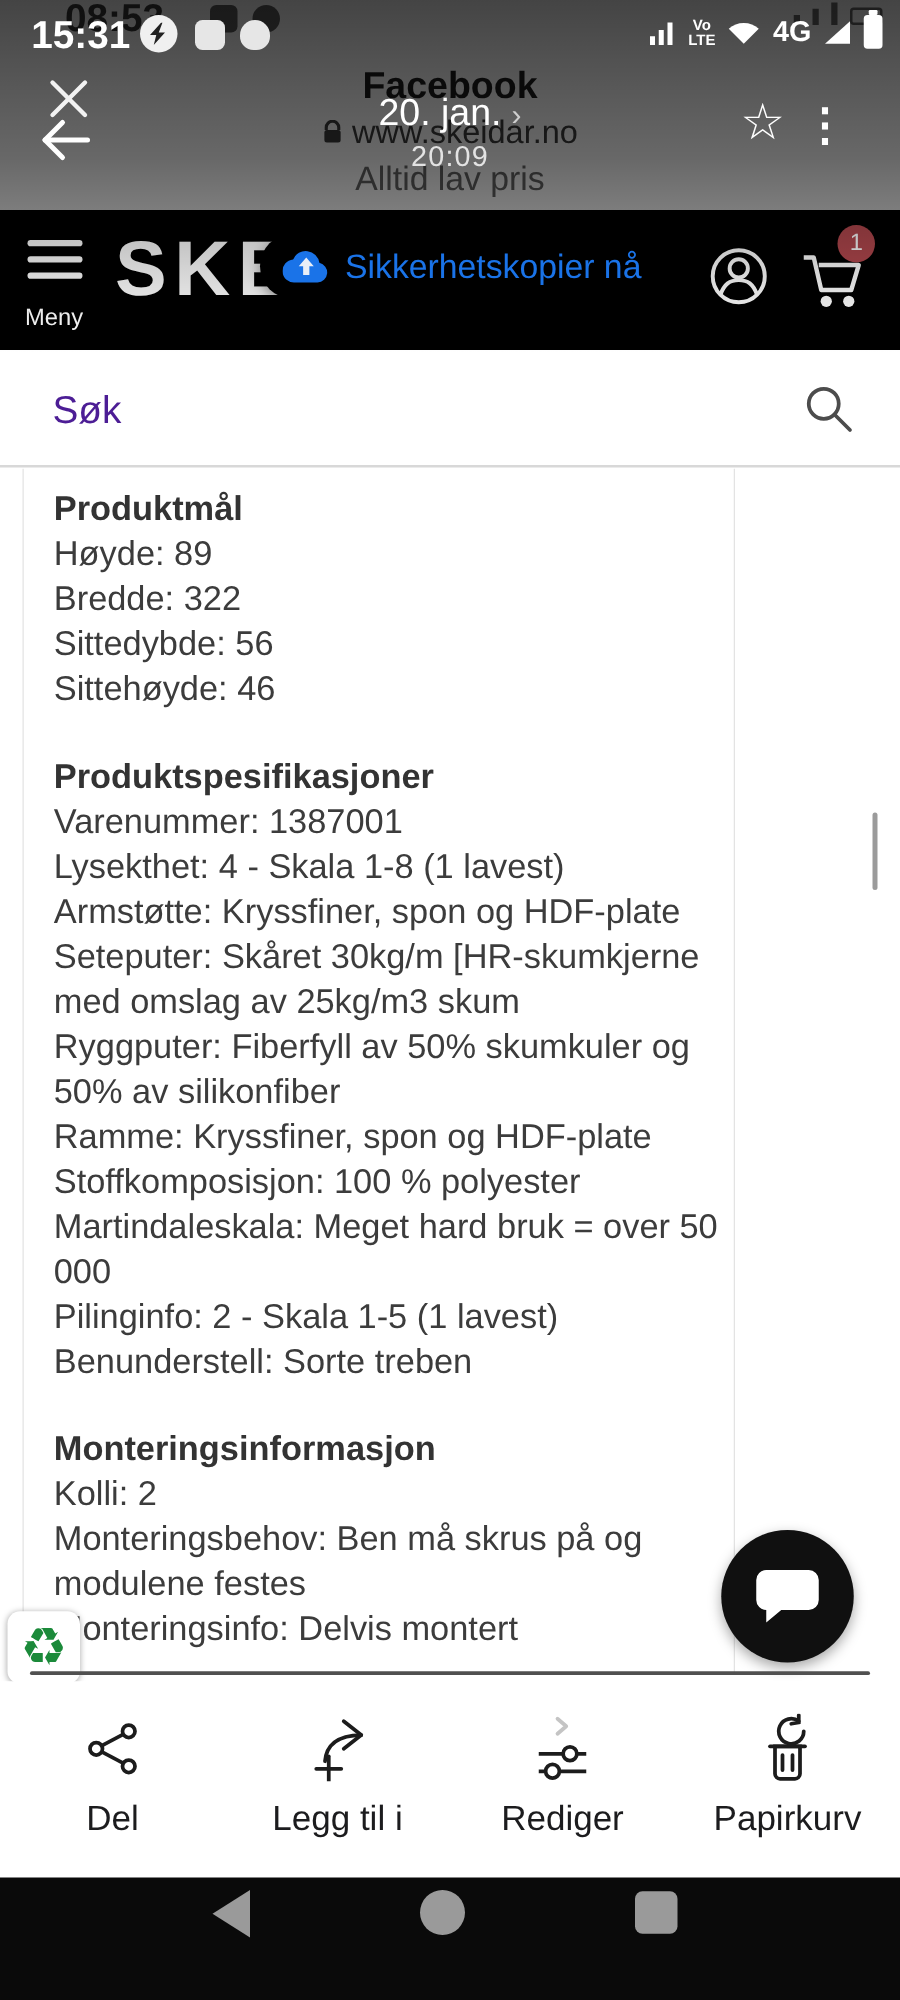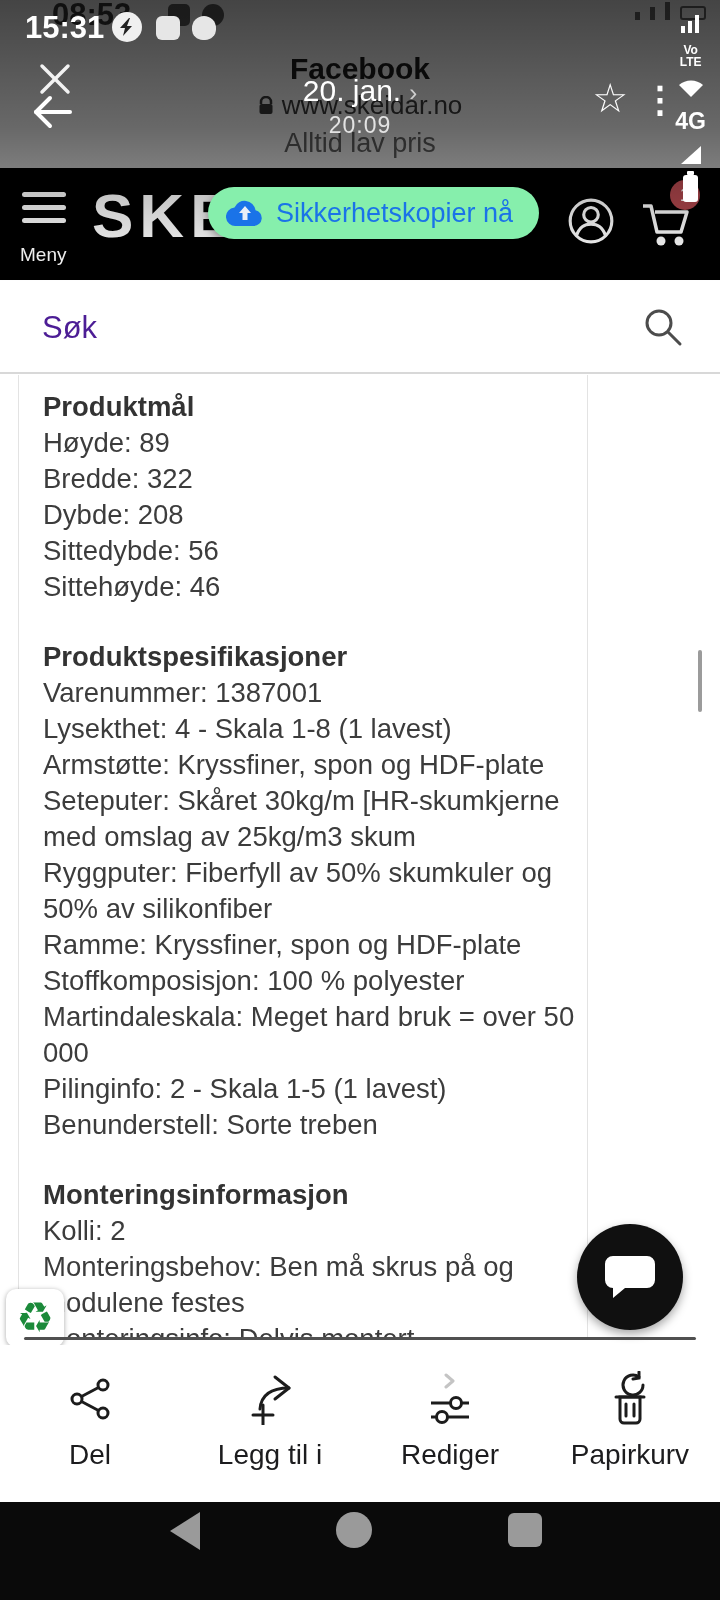--- a/index.html
+++ b/index.html
@@ -57,35 +57,35 @@
   
   .scrim { position:absolute; top:0; left:0; width:100%; height:282px; pointer-events:none;
     background:linear-gradient(180deg, rgba(0,0,0,.62) 0%, rgba(0,0,0,.42) 45%, rgba(0,0,0,.18) 75%, rgba(0,0,0,0) 100%); }
 
   .status-bar { position:absolute; top:8px; left:0; width:100%; height:40px; }
   .sb-time { position:absolute; left:25px; top:2px; font-size:31px; font-weight:600; color:#fff; }
   .msgr { position:absolute; left:112px; top:4px; width:30px; height:30px; border-radius:50%; background:#f0f0f0;
     display:flex; align-items:center; justify-content:center; }
   .ni { position:absolute; top:8px; width:24px; height:24px; background:#e6e6e6; border-radius:6px; }
   .ni1 { left:156px; } .ni2 { left:192px; border-radius:50% 50% 45% 45%; }
-  .sb-right { position:absolute; right:14px; top:4px; display:flex; align-items:center; gap:10px;flex-direction:column; }
+  .sb-right { position:absolute; right:14px; top:4px; display:flex; align-items:center; gap:10px; }
   .volte { font-size:12px; line-height:12px; color:#fff; text-align:center; font-weight:700; }
   .net4g { font-size:23px; font-weight:600; color:#fff; }
   .batt { width:15px; height:27px; background:#fff; border-radius:3px; position:relative; }
   .batt:before { content:""; position:absolute; top:-4px; left:4px; width:7px; height:4px; background:#fff; border-radius:1px; }
 
   .x-icon { position:absolute; left:38px; top:62px; }
   .back-icon { position:absolute; left:28px; top:92px; }
   .vdate { position:absolute; top:74px; width:100%; text-align:center; color:#fff; font-size:30px; }
   .vdate .chev { font-size:24px; color:#cfcfcf; margin-left:8px; }
   .vtime { position:absolute; top:112px; width:100%; text-align:center; color:#e3e3e3; font-size:23px; letter-spacing:1px; }
   .star { position:absolute; right:92px; top:78px; font-size:40px; color:#fff; line-height:1; }
   .more { position:absolute; right:42px; top:82px; font-size:36px; color:#fff; font-weight:700; line-height:1; }
 
-  .backup-pill { position:absolute; left:208px; top:187px; height:52px; border-radius:26px; background:#86efac;
+  .backup-pill { position:absolute; left:208px; top:187px; height:52px; border-radius:26px; background:#000000;
     display:flex; align-items:center; gap:12px; padding:0 26px 0 18px; box-shadow:0 3px 10px rgba(0,0,0,.4); }
   .backup-label { font-size:27px; color:#1a73e8; white-space:nowrap; }
 
   
   .toolbar { position:absolute; top:1345px; left:0; width:100%; height:159px; background:#fff; display:flex; }
   .action { flex:1; display:flex; flex-direction:column; align-items:center; padding-top:20px; }
   .action .ic { height:68px; display:flex; align-items:center; justify-content:center; }
   .action .lbl { font-size:28px; color:#1c1c1e; margin-top:6px; }
 
   
@@ -153,21 +153,20 @@
         <circle cx="17" cy="17" r="12" fill="none" stroke="#4c4c4c" stroke-width="3"></circle>
         <line x1="26" y1="26" x2="38" y2="38" stroke="#4c4c4c" stroke-width="3" stroke-linecap="round"></line>
       </svg>
     </div>
 
     <div class="content-card">
       <div class="section">
         <div class="sec-title">Produktmål</div>
         <div>Høyde: 89</div>
         <div>Bredde: 322</div>
-        <div>Dybde: 208</div>
         <div>Sittedybde: 56</div>
         <div>Sittehøyde: 46</div>
       </div>
       <div class="section">
         <div class="sec-title">Produktspesifikasjoner</div>
         <div>Varenummer: 1387001</div>
         <div>Lysekthet: 4 - Skala 1-8 (1 lavest)</div>
         <div>Armstøtte: Kryssfiner, spon og HDF-plate</div>
         <div>Seteputer: Skåret 30kg/m [HR-skumkjerne med omslag av 25kg/m3 skum</div>
         <div>Ryggputer: Fiberfyll av 50% skumkuler og 50% av silikonfiber</div>

